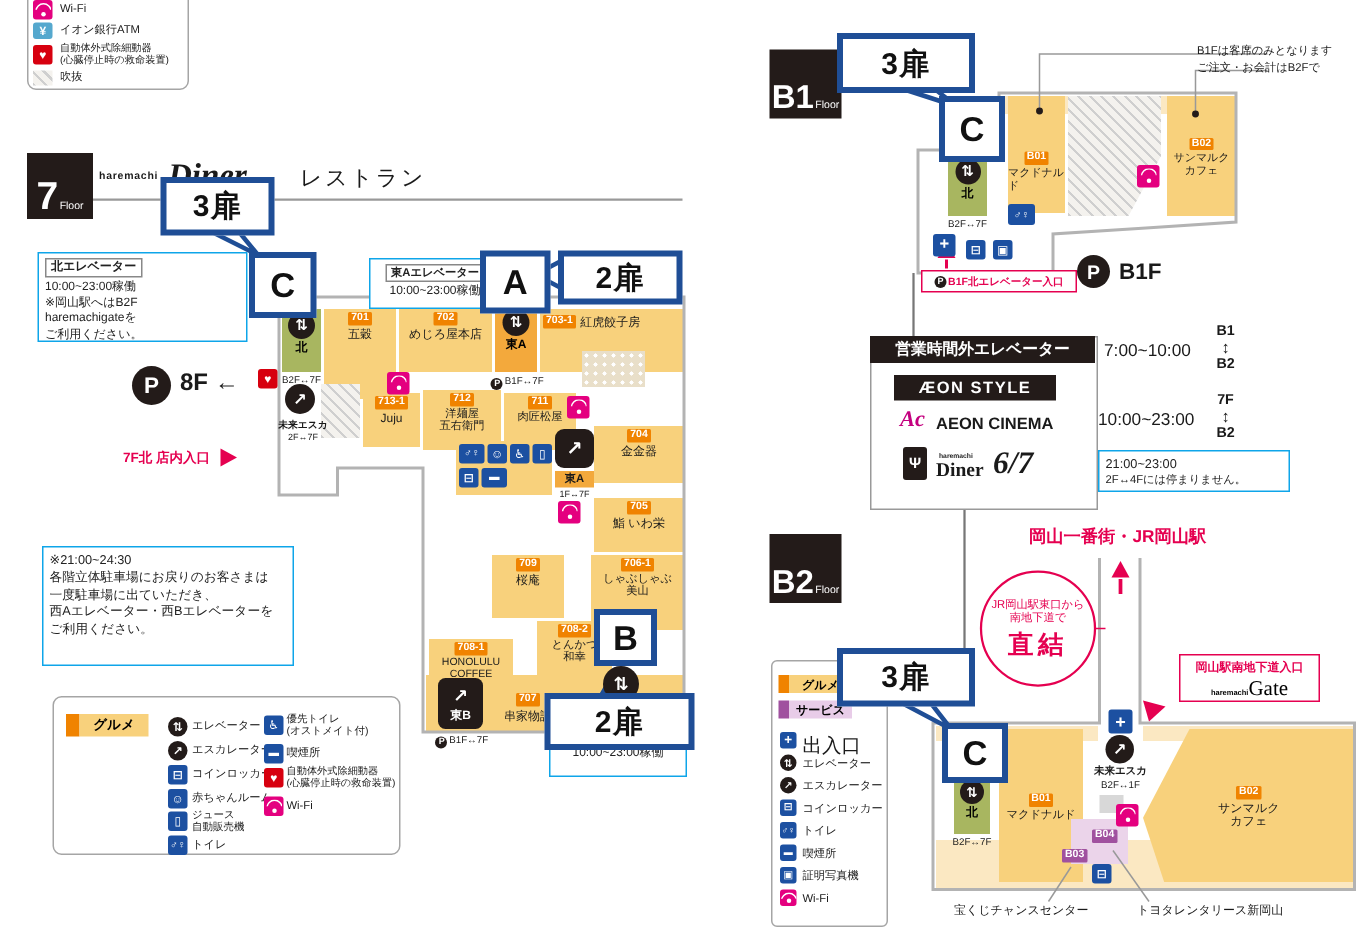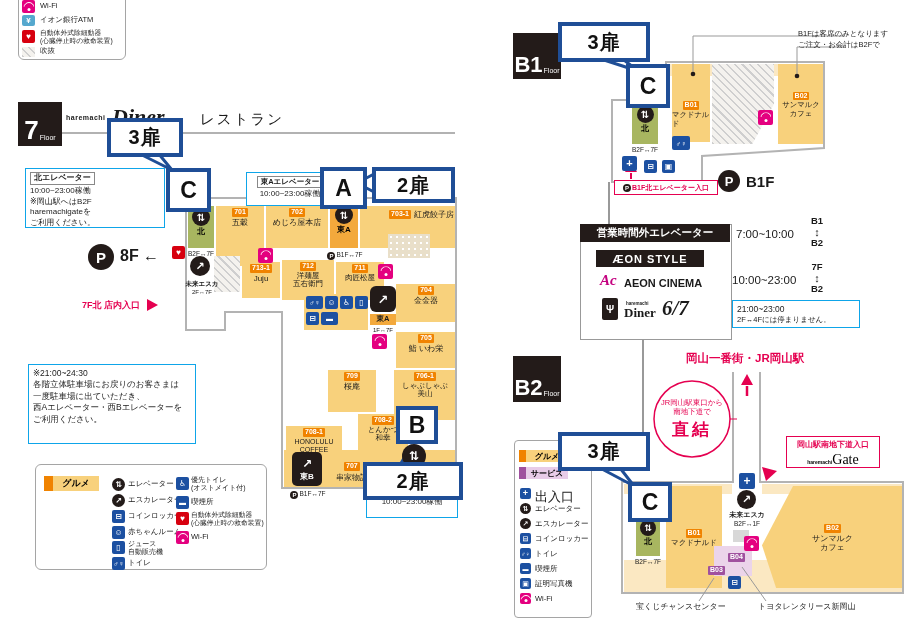--- a/index.html
+++ b/index.html
@@ -3,21 +3,21 @@
 <meta charset="utf-8">
 <style>
   html,body{margin:0;padding:0}
   body{font-family:"Liberation Sans","DejaVu Sans",sans-serif;background:#fff}
   #canvas{position:relative;width:904px;height:628px;background:#fff;overflow:hidden}
   .ab{position:absolute}
   .tc{text-align:center}
   .pre{white-space:pre-line}
   .t{position:absolute;color:#1a1a1a;z-index:4;line-height:1.15}
   .cell{position:absolute;background:#F8D17C;z-index:1;display:flex;flex-direction:column;align-items:center;padding-top:2px;gap:1px;box-sizing:border-box}
-  .cell.row{flex-direction:row;align-items:flex-start;justify-content:flex-end;gap:3px;padding:4px 2px 0 2px}
+  .cell.row{flex-direction:row;align-items:flex-start;justify-content:flex-start;gap:3px;padding:4px 2px 0 2px}
   .slab{position:absolute;background:#F8D17C;z-index:0}
   .lt{position:absolute;background:#FBE8C2;z-index:0}
   .bdg{display:inline-block;background:#F08300;color:#fff;font-size:7px;font-weight:700;line-height:1.25;padding:0 2px;border-radius:1px;z-index:4}
   .bdgp{background:#A0519F}
   .nm{font-size:8px;line-height:1.15;color:#1a1a1a}
   .co{position:absolute;background:#fff;border:4px solid #1F4E96;z-index:7;display:flex;align-items:center;justify-content:center;font-weight:700;color:#111;box-sizing:border-box}
   .co.d{font-size:20px;letter-spacing:1px}
   .co.l{font-size:23px}
   .fl{position:absolute;background:#231B19;color:#fff;z-index:4;display:flex;align-items:flex-end;justify-content:center;padding-bottom:5px;box-sizing:border-box}
   .fl b{font-size:26px;line-height:.8;font-weight:700}

